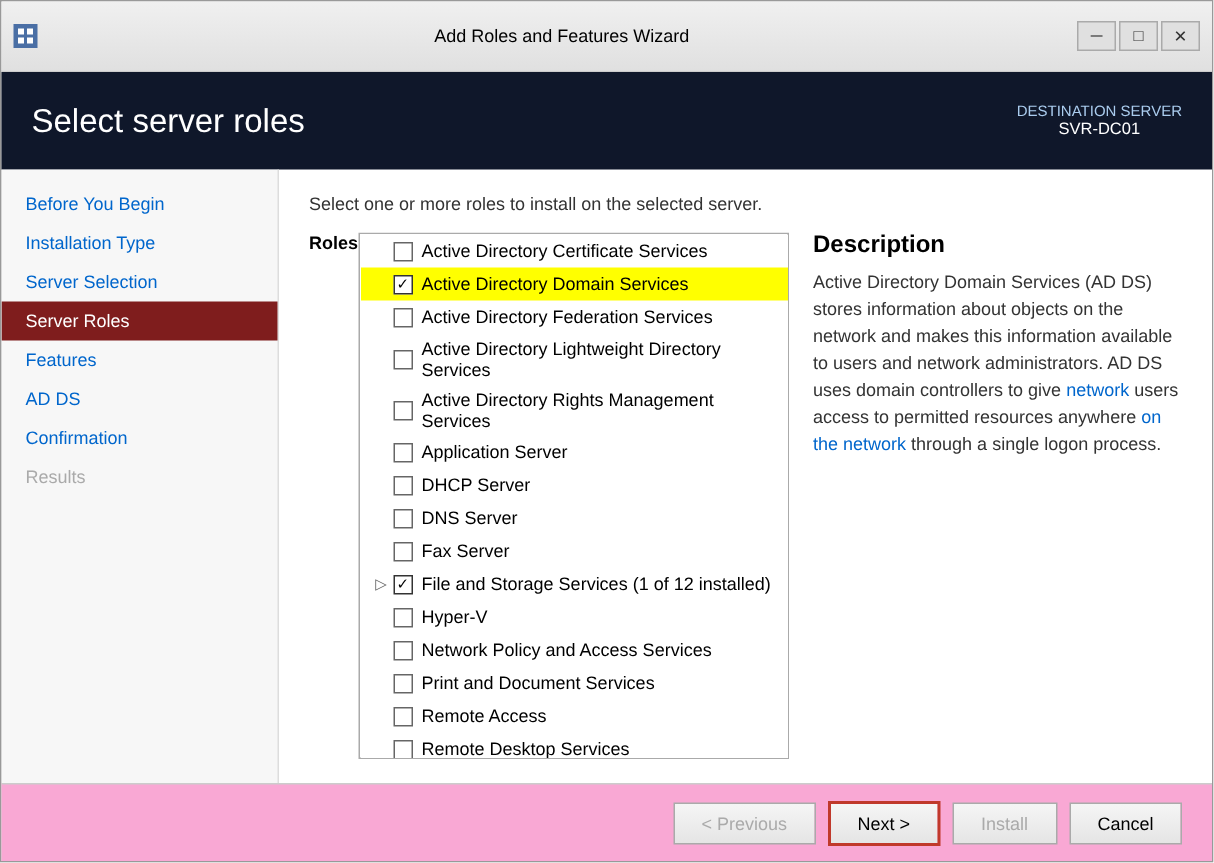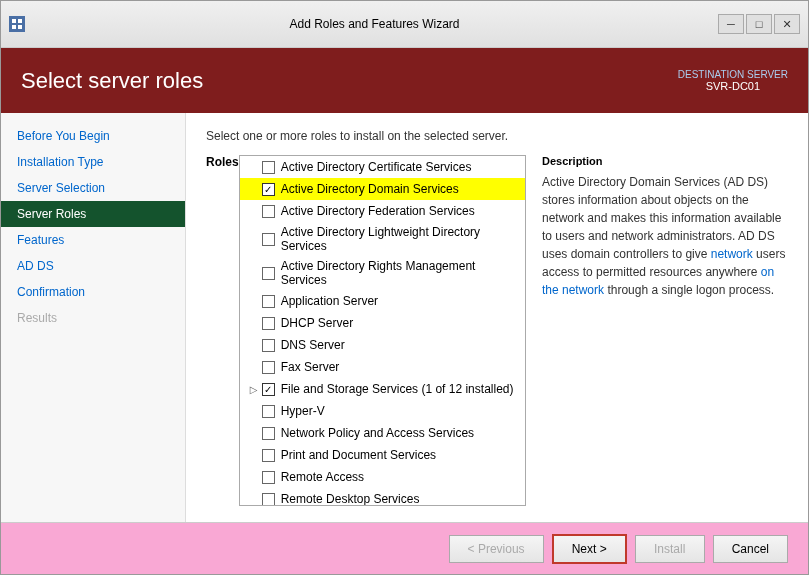--- a/index.html
+++ b/index.html
@@ -57,21 +57,21 @@
       background: #e0e0e0;
       cursor: pointer;
       font-size: 11px;
       display: flex;
       align-items: center;
       justify-content: center;
       color: #333;
     }
 
     .header-bar {
-      background: #7f1d1d;
+      background: #0f172a;
       color: white;
       padding: 12px 20px;
       display: flex;
       align-items: center;
       justify-content: space-between;
       min-height: 65px;
     }
 
     .header-title {
       font-size: 22px;
@@ -105,21 +105,21 @@
     }
 
     .sidebar-item {
       padding: 6px 16px;
       font-size: 12px;
       color: #0066cc;
       cursor: pointer;
     }
 
     .sidebar-item.active {
-      background: #14532d;
+      background: #7f1d1d;
       color: #fff;
     }
 
     .sidebar-item.inactive {
       color: #aaa;
       cursor: default;
     }
 
     .content-area {
       flex: 1;
@@ -218,21 +218,21 @@
       color: #000;
     }
 
     .description-panel {
       flex: 1;
       padding: 0;
     }
 
     .desc-label {
       font-weight: 600;
-      font-size: 11px;
+      font-size: 16px;
       margin-bottom: 6px;
       color: #000;
     }
 
     .desc-text {
       font-size: 12px;
       color: #333;
       line-height: 1.5;
     }
 

